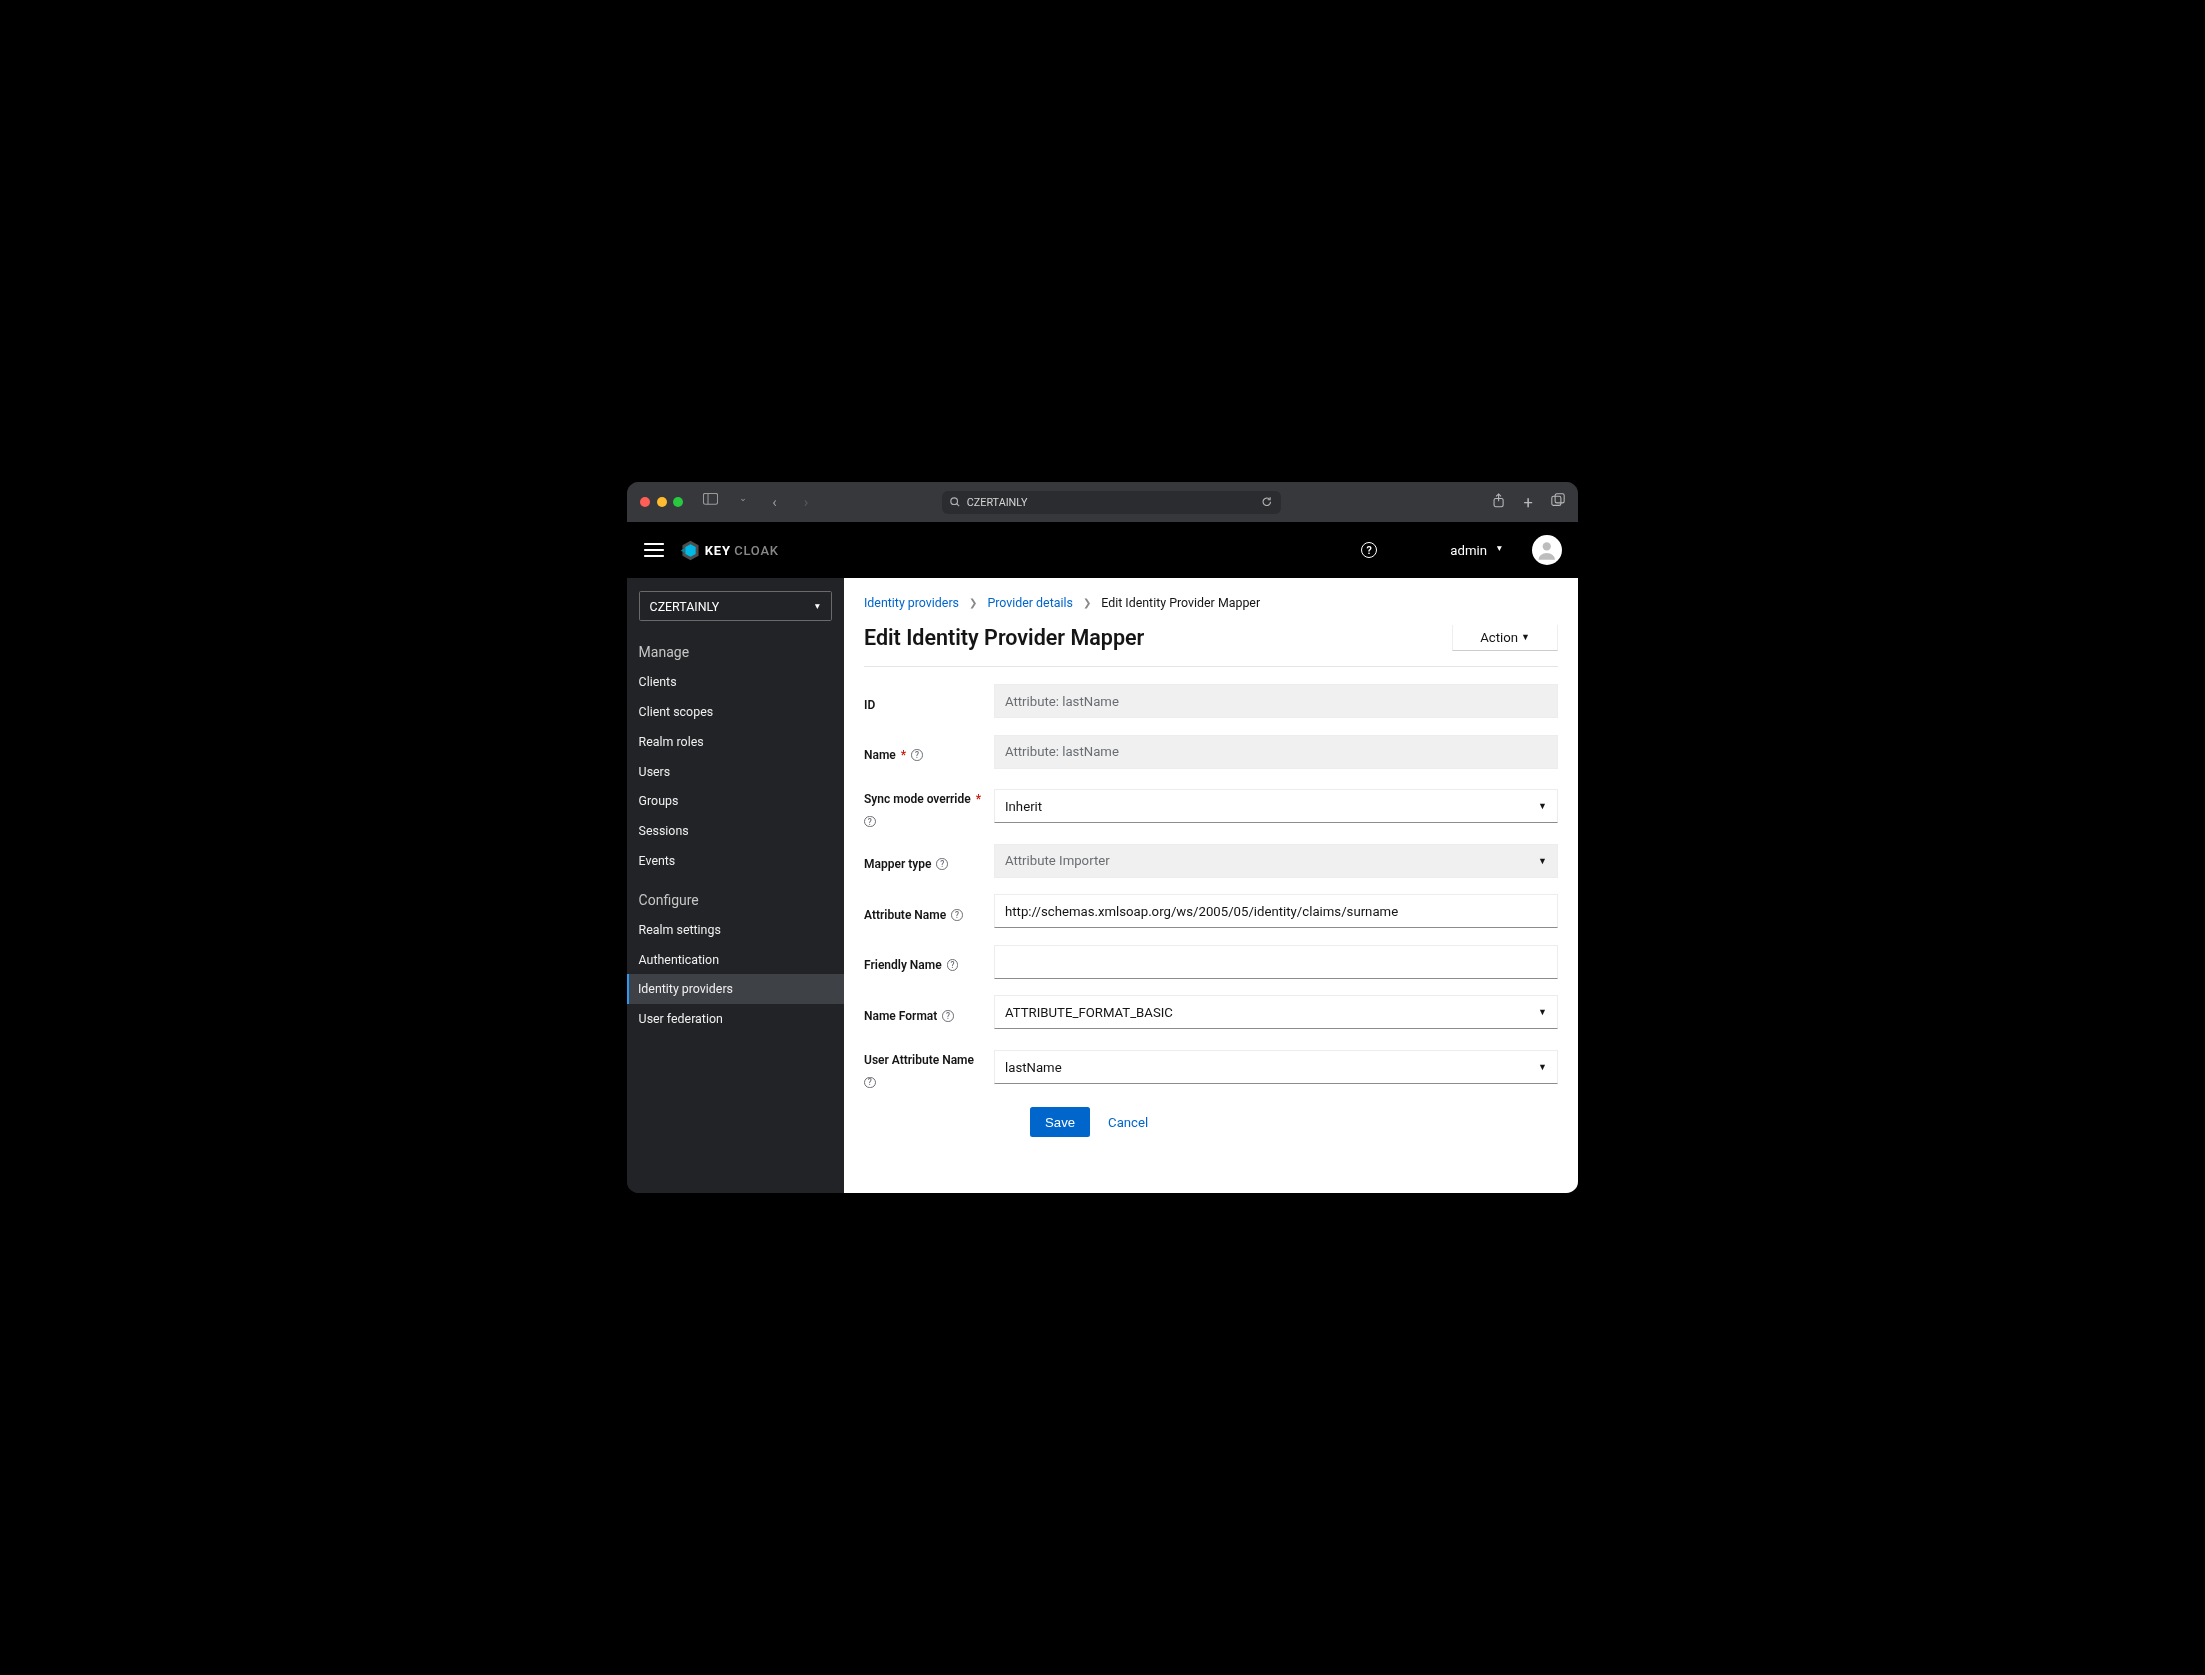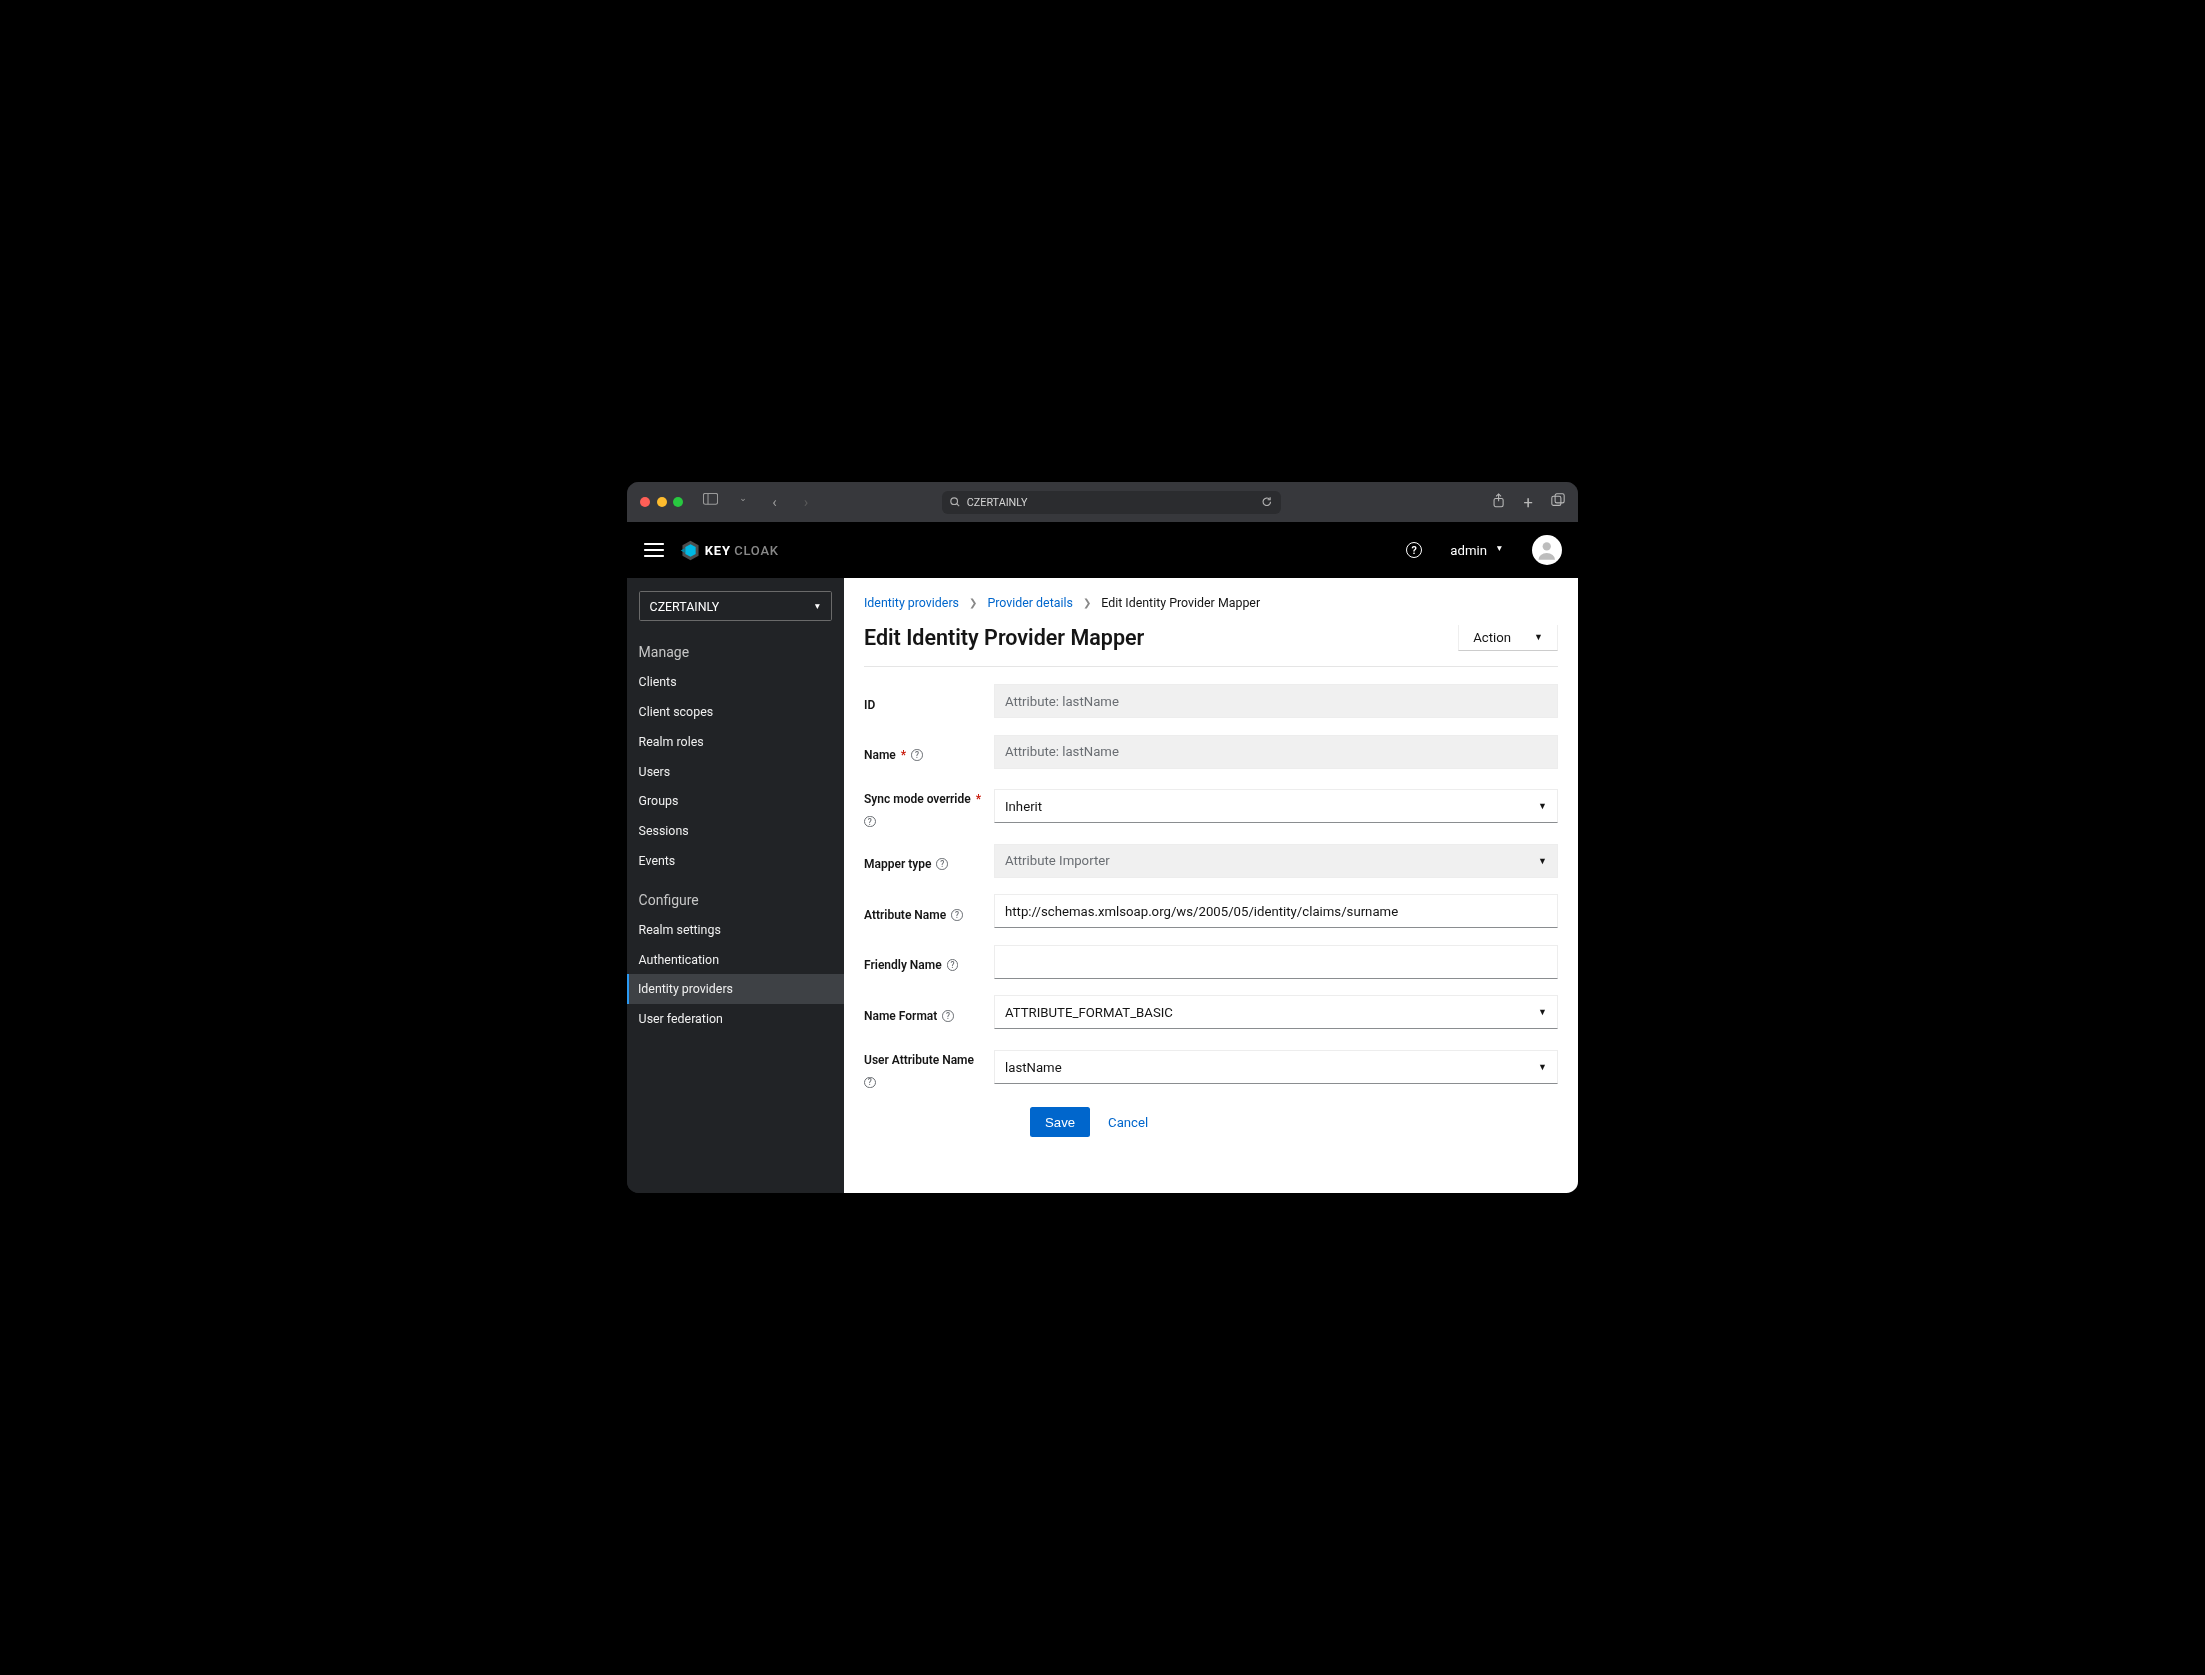--- a/index.html
+++ b/index.html
@@ -67,21 +67,21 @@
     gap: 15px;
   }
   .hamburger { width: 20px; display:flex; flex-direction:column; gap:3.3px; cursor:pointer;}
   .hamburger span { height:2.5px; background:#fff; border-radius:0.8px;}
   .logo { display:flex; align-items:center; gap:3.3px; font-weight:700; letter-spacing:0.8px; font-size:13px;}
   .logo-icon { width:23px; height:23px; }
   .logo-text1 { color:#fff; }
   .logo-text2 { color:#888; font-weight:500;}
   .header-right { margin-left:auto; display:flex; align-items:center; gap:28px; }
   .help-icon { width:16.5px; height:16.5px; border:1.7px solid #fff; border-radius:50%; display:flex; align-items:center; justify-content:center; font-size:10.8px; font-weight:600;}
-  .user-menu { display:flex; gap:8.3px; font-size:13.2px;}
+  .user-menu { display:flex; gap:8.3px; font-size:13.2px;margin-left:45px;}
   .avatar-circle { width:30px; height:30px; border-radius:50%; background:#fff; display:flex; align-items:center; justify-content:center;}
 
   
   .app-body { flex:1; display:flex; overflow:hidden; }
   .sidebar {
     width: 217px;
     background: #212326;
     color: #fff;
     display:flex;
     flex-direction:column;
@@ -124,21 +124,21 @@
     position: relative;
   }
   .main::-webkit-scrollbar { width:8.3px; }
   .main::-webkit-scrollbar-thumb { background:#dcdcdc; border-radius:4.1px; }
   .breadcrumb { font-size: 12.4px; display:flex; gap:10px; align-items:center; }
   .breadcrumb a { color:#0066cc; text-decoration:none; }
   .breadcrumb .sep { color:#888; font-size:10px;}
   .breadcrumb .current { color:#151515; }
   .page-head { display:flex; align-items:center; margin-top:15px; border-bottom:0; }
   .page-title { font-size: 21.5px; font-weight:600; }
-  .action-menu { margin-left:auto; border:0.8px solid #ddd; border-top:none; border-right:none; border-left:none; padding:5px 14px; display:flex; align-items:center; gap:23px; font-size:13.2px; border-bottom:0.8px solid #ccc; border-left:0.8px solid #eee; border-right:0.8px solid #eee;}
+  .action-menu { margin-left:auto; border:0.8px solid #ddd; border-top:none; border-right:none; border-left:none; padding:5px 27px; display:flex; align-items:center; gap:3px; font-size:13.2px; border-bottom:0.8px solid #ccc; border-left:0.8px solid #eee; border-right:0.8px solid #eee;}
   .divider { height:0.8px; background:#e5e5e5; margin:15px 0 18px 0; }
 
   .form-row { display:flex; margin-bottom: 16.5px; align-items:center; }
   .form-label { width: 130px; padding-top:6.6px; font-size:12px; font-weight:600; display:flex; flex-wrap:wrap; gap:5px; align-items:center;}
   .form-label .req { color:#c9190b; }
   .info-icon { width:11.6px; height:11.6px; border:1.2px solid #6a6e73; border-radius:50%; display:inline-flex; align-items:center; justify-content:center; font-size:8.3px; color:#6a6e73; font-weight:500;}
   .form-control { flex:1; }
   .text-input, .select-input {
     width: 100%;
     height: 31px;

